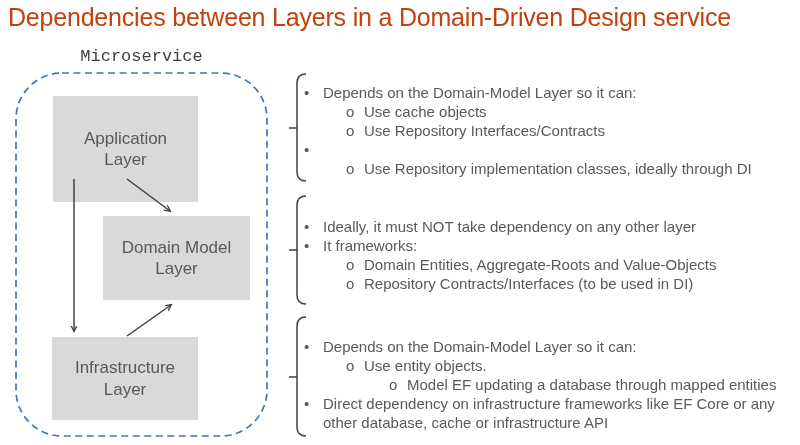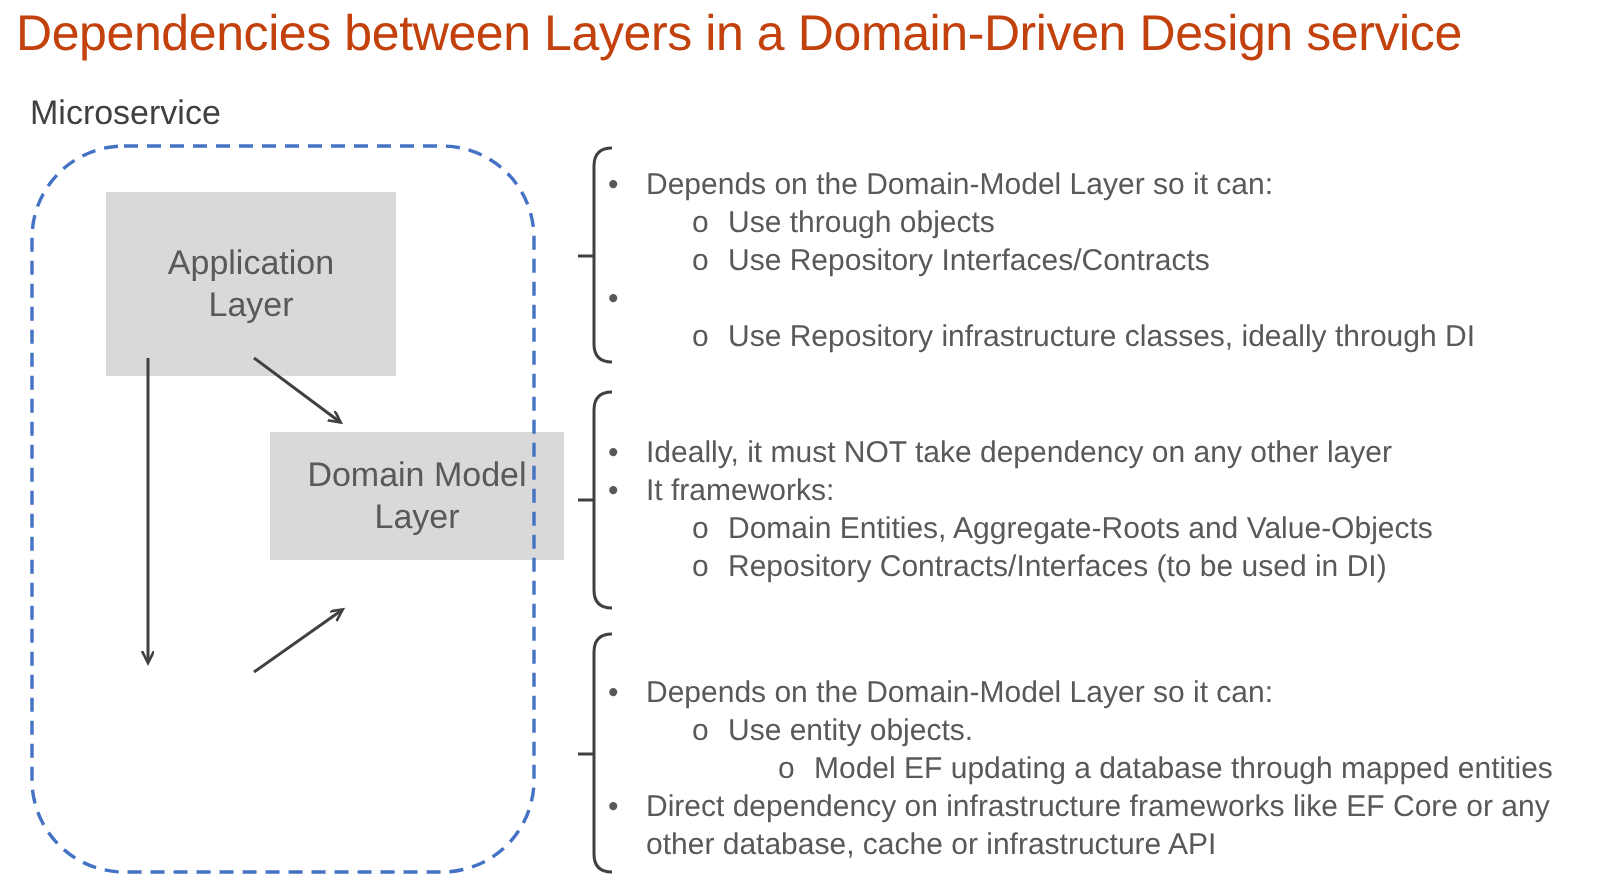--- a/index.html
+++ b/index.html
@@ -21,38 +21,40 @@
     letter-spacing: -0.2px;
     color: #c2410c;
     white-space: nowrap;
   }
 
   .ms-label {
     position: absolute;
     left: 15px;
     top: 47px;
     width: 253px;
+    text-align: center;
     font-size: 17px;
     color: #404040;
+    font-family: Liberation Mono, monospace;
   }
 
   .layer-box {
     position: absolute;
     background: #d9d9d9;
     color: #595959;
     display: flex;
     align-items: center;
     justify-content: center;
     text-align: center;
     font-size: 17px;
     line-height: 1.24;
     box-sizing: border-box;
   }
-  .box-application    { left: 53px;  top: 96px;  width: 145px; height: 92px; padding: 0 18px; }
-  .box-domain         { left: 103px; top: 216px; width: 147px; height: 64px; padding: 0 8px; margin-left: 32px;  }
+  .box-application    { left: 53px;  top: 96px;  width: 145px; height: 106px; padding: 0 18px; }
+  .box-domain         { left: 103px; top: 216px; width: 147px; height: 84px; padding: 0 8px;  }
   .box-infrastructure { left: 52px;  top: 337px; width: 146px; height: 83px; padding: 0 14px; }
 
   .svg-overlay {
     position: absolute;
     left: 0; top: 0;
     width: 800px; height: 445px;
     pointer-events: none;
   }
 
   .section {
@@ -83,20 +85,23 @@
   <div class="page-title">Dependencies between Layers in a Domain-Driven Design service</div>
 
   <div class="ms-label">Microservice</div>
 
   <div class="layer-box box-application">
     <span>Application Layer</span>
   </div>
   <div class="layer-box box-domain">
     <span>Domain Model Layer</span>
   </div>
+  <div class="layer-box box-infrastructure">
+    <span>Infrastructure Layer</span>
+  </div>
 
   <svg class="svg-overlay" viewBox="0 0 800 445" xmlns="http://www.w3.org/2000/svg">
     <defs>
       <marker id="arrowhead" markerWidth="9" markerHeight="9" refX="5.5" refY="3" orient="auto" markerUnits="userSpaceOnUse">
         <path d="M0,0 L6,3 L0,6" fill="none" stroke="#404040" stroke-width="1.3"></path>
       </marker>
     </defs>
 
     <rect x="16" y="73" width="251" height="363" rx="46" ry="46" fill="none" stroke="#4472c4" stroke-width="1.7" stroke-dasharray="7 4.5"></rect>
 
@@ -110,32 +115,32 @@
   </svg>
 
   <div class="section sec-application">
     <ul>
       <li class="lvl1">
           <span class="bl">•</span>
           <span>Depends on the Domain-Model Layer so it can:</span>
         </li>
       <li class="lvl2">
           <span class="bl">o</span>
-          <span>Use through objects</span>
+          <span>Use cache objects</span>
         </li>
       <li class="lvl2">
           <span class="bl">o</span>
           <span>Use Repository Interfaces/Contracts</span>
         </li>
       <li class="lvl1">
           <span class="bl">•</span>
         </li>
       <li class="lvl2">
           <span class="bl">o</span>
-          <span>Use Repository infrastructure classes, ideally through DI</span>
+          <span>Use Repository implementation classes, ideally through DI</span>
         </li>
     </ul>
   </div>
 
   <div class="section sec-domain">
     <ul>
       <li class="lvl1">
           <span class="bl">•</span>
           <span>Ideally, it must NOT take dependency on any other layer</span>
         </li>

